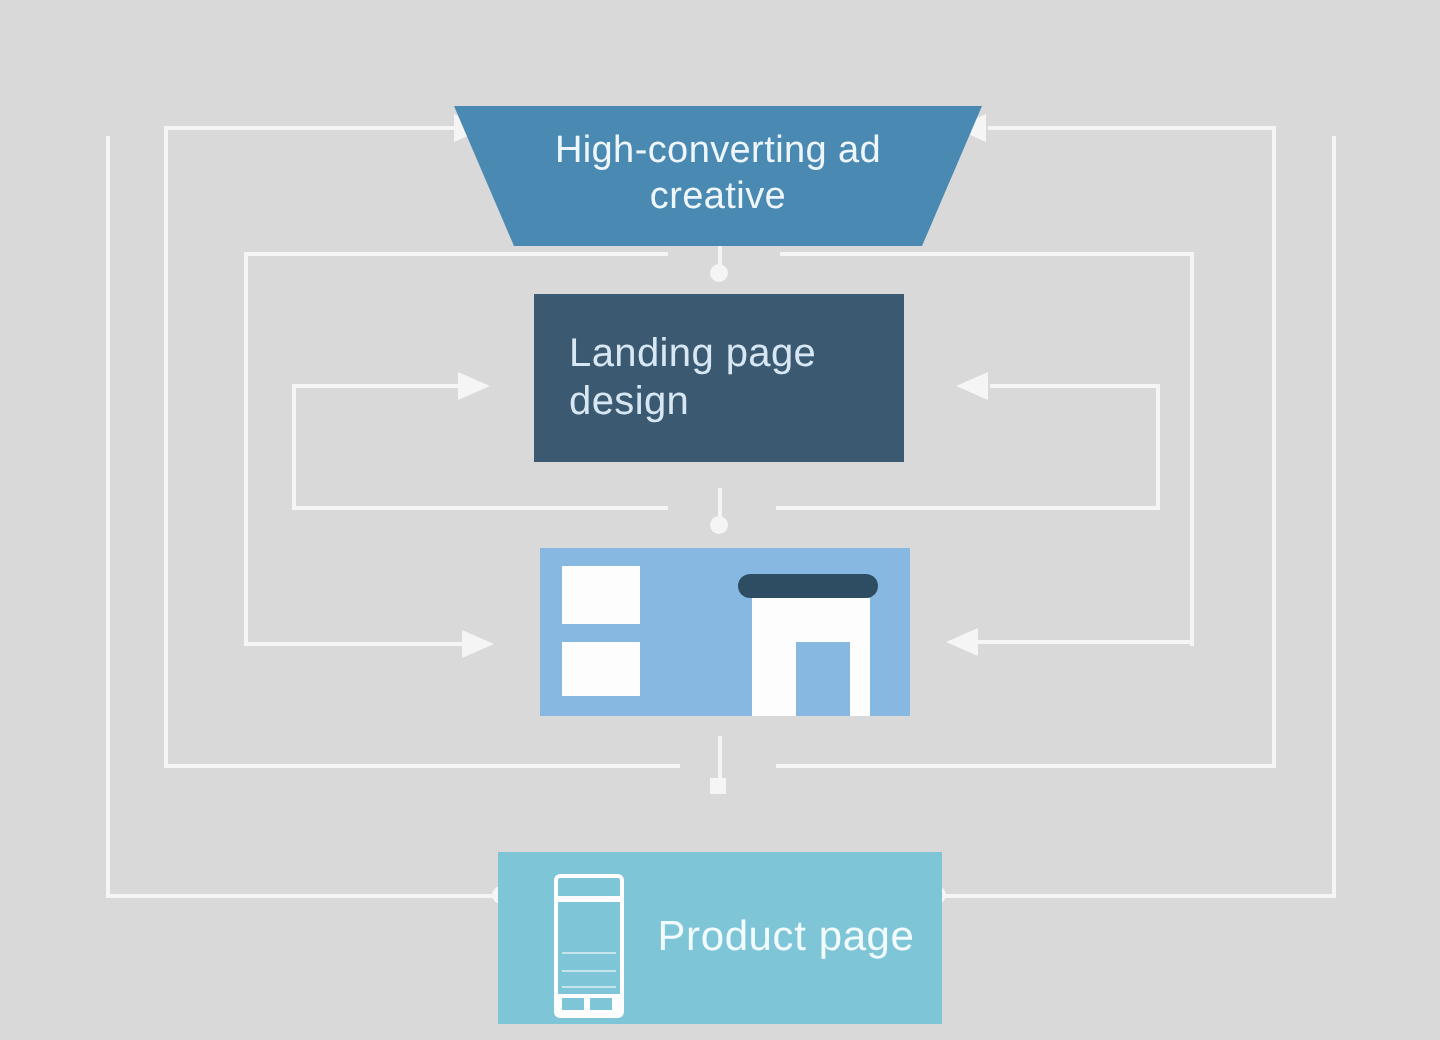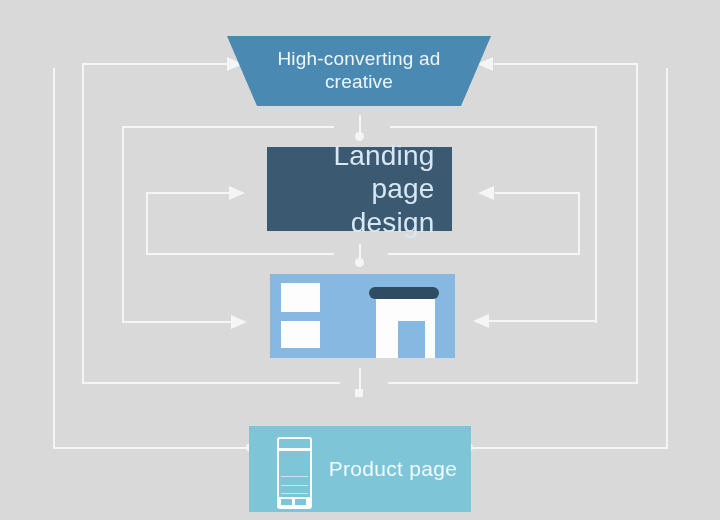--- a/index.html
+++ b/index.html
@@ -28,30 +28,30 @@
   .v{width:2px;}
   .h{height:2px;}
   .dot{position:absolute;width:9px;height:9px;border-radius:50%;background:var(--connector);}
   .sq{position:absolute;width:8px;height:8px;background:var(--connector);}
   .arr{position:absolute;width:0;height:0;border-top:7px solid transparent;border-bottom:7px solid transparent;}
   .arrR{border-left:16px solid var(--connector);}
   .arrL{border-right:16px solid var(--connector);}
   
   .node{position:absolute;display:flex;align-items:center;justify-content:center;}
   .funnel{
-    left:227px;top:36px;width:264px;height:70px;
+    left:227px;top:53px;width:264px;height:70px;
     background:var(--funnel-fill);
     clip-path:polygon(0 0,100% 0,calc(100% - 30px) 100%,30px 100%);
   }
   .funnel .lbl{width:180px;font-size:19px;line-height:1.2;color:var(--node-text);text-align:center;letter-spacing:.2px;}
   .landing{
     left:267px;top:147px;width:185px;height:84px;
     background:var(--landing-fill);
   }
-  .landing .lbl{width:150px;font-size:28px;line-height:1.2;color:#d7e7f3;text-align:right;letter-spacing:.2px;}
+  .landing .lbl{width:150px;font-size:20px;line-height:1.2;color:#d7e7f3;text-align:left;letter-spacing:.2px;}
   .wireframe{
     left:270px;top:274px;width:185px;height:84px;
     background:var(--wireframe-fill);
   }
   .wf-el{position:absolute;}
   .wf-white{background:#fdfdfd;}
   .product{
     left:249px;top:402px;width:222px;height:86px;
     background:var(--product-fill);
     margin-top:24px;

